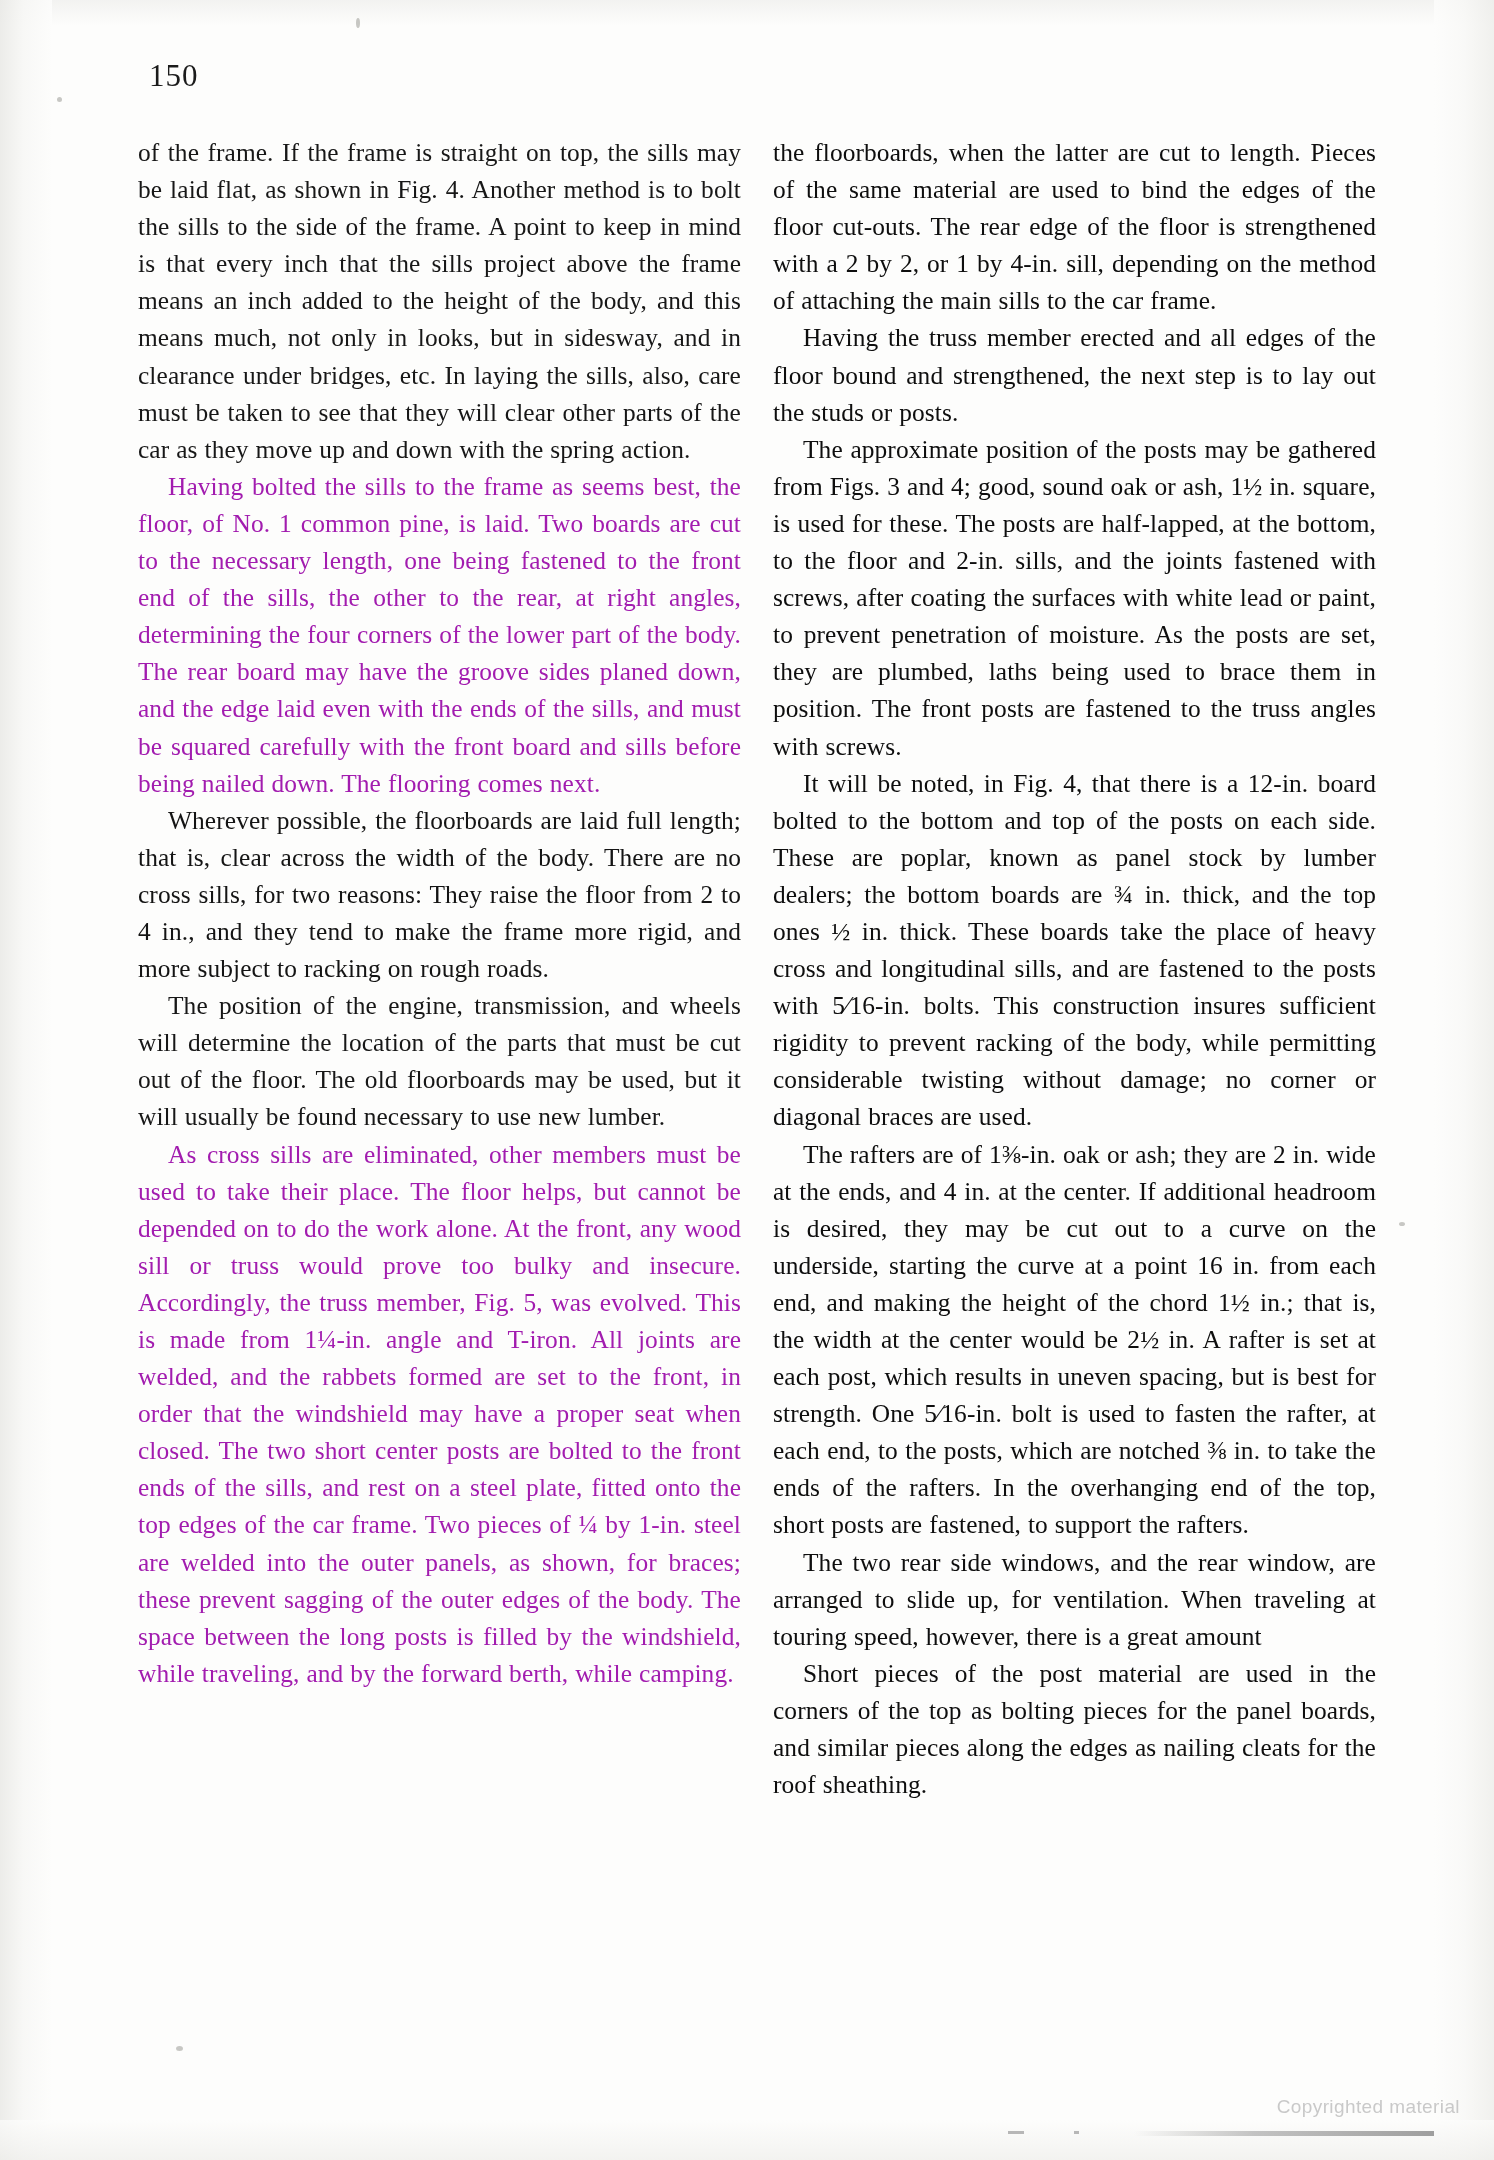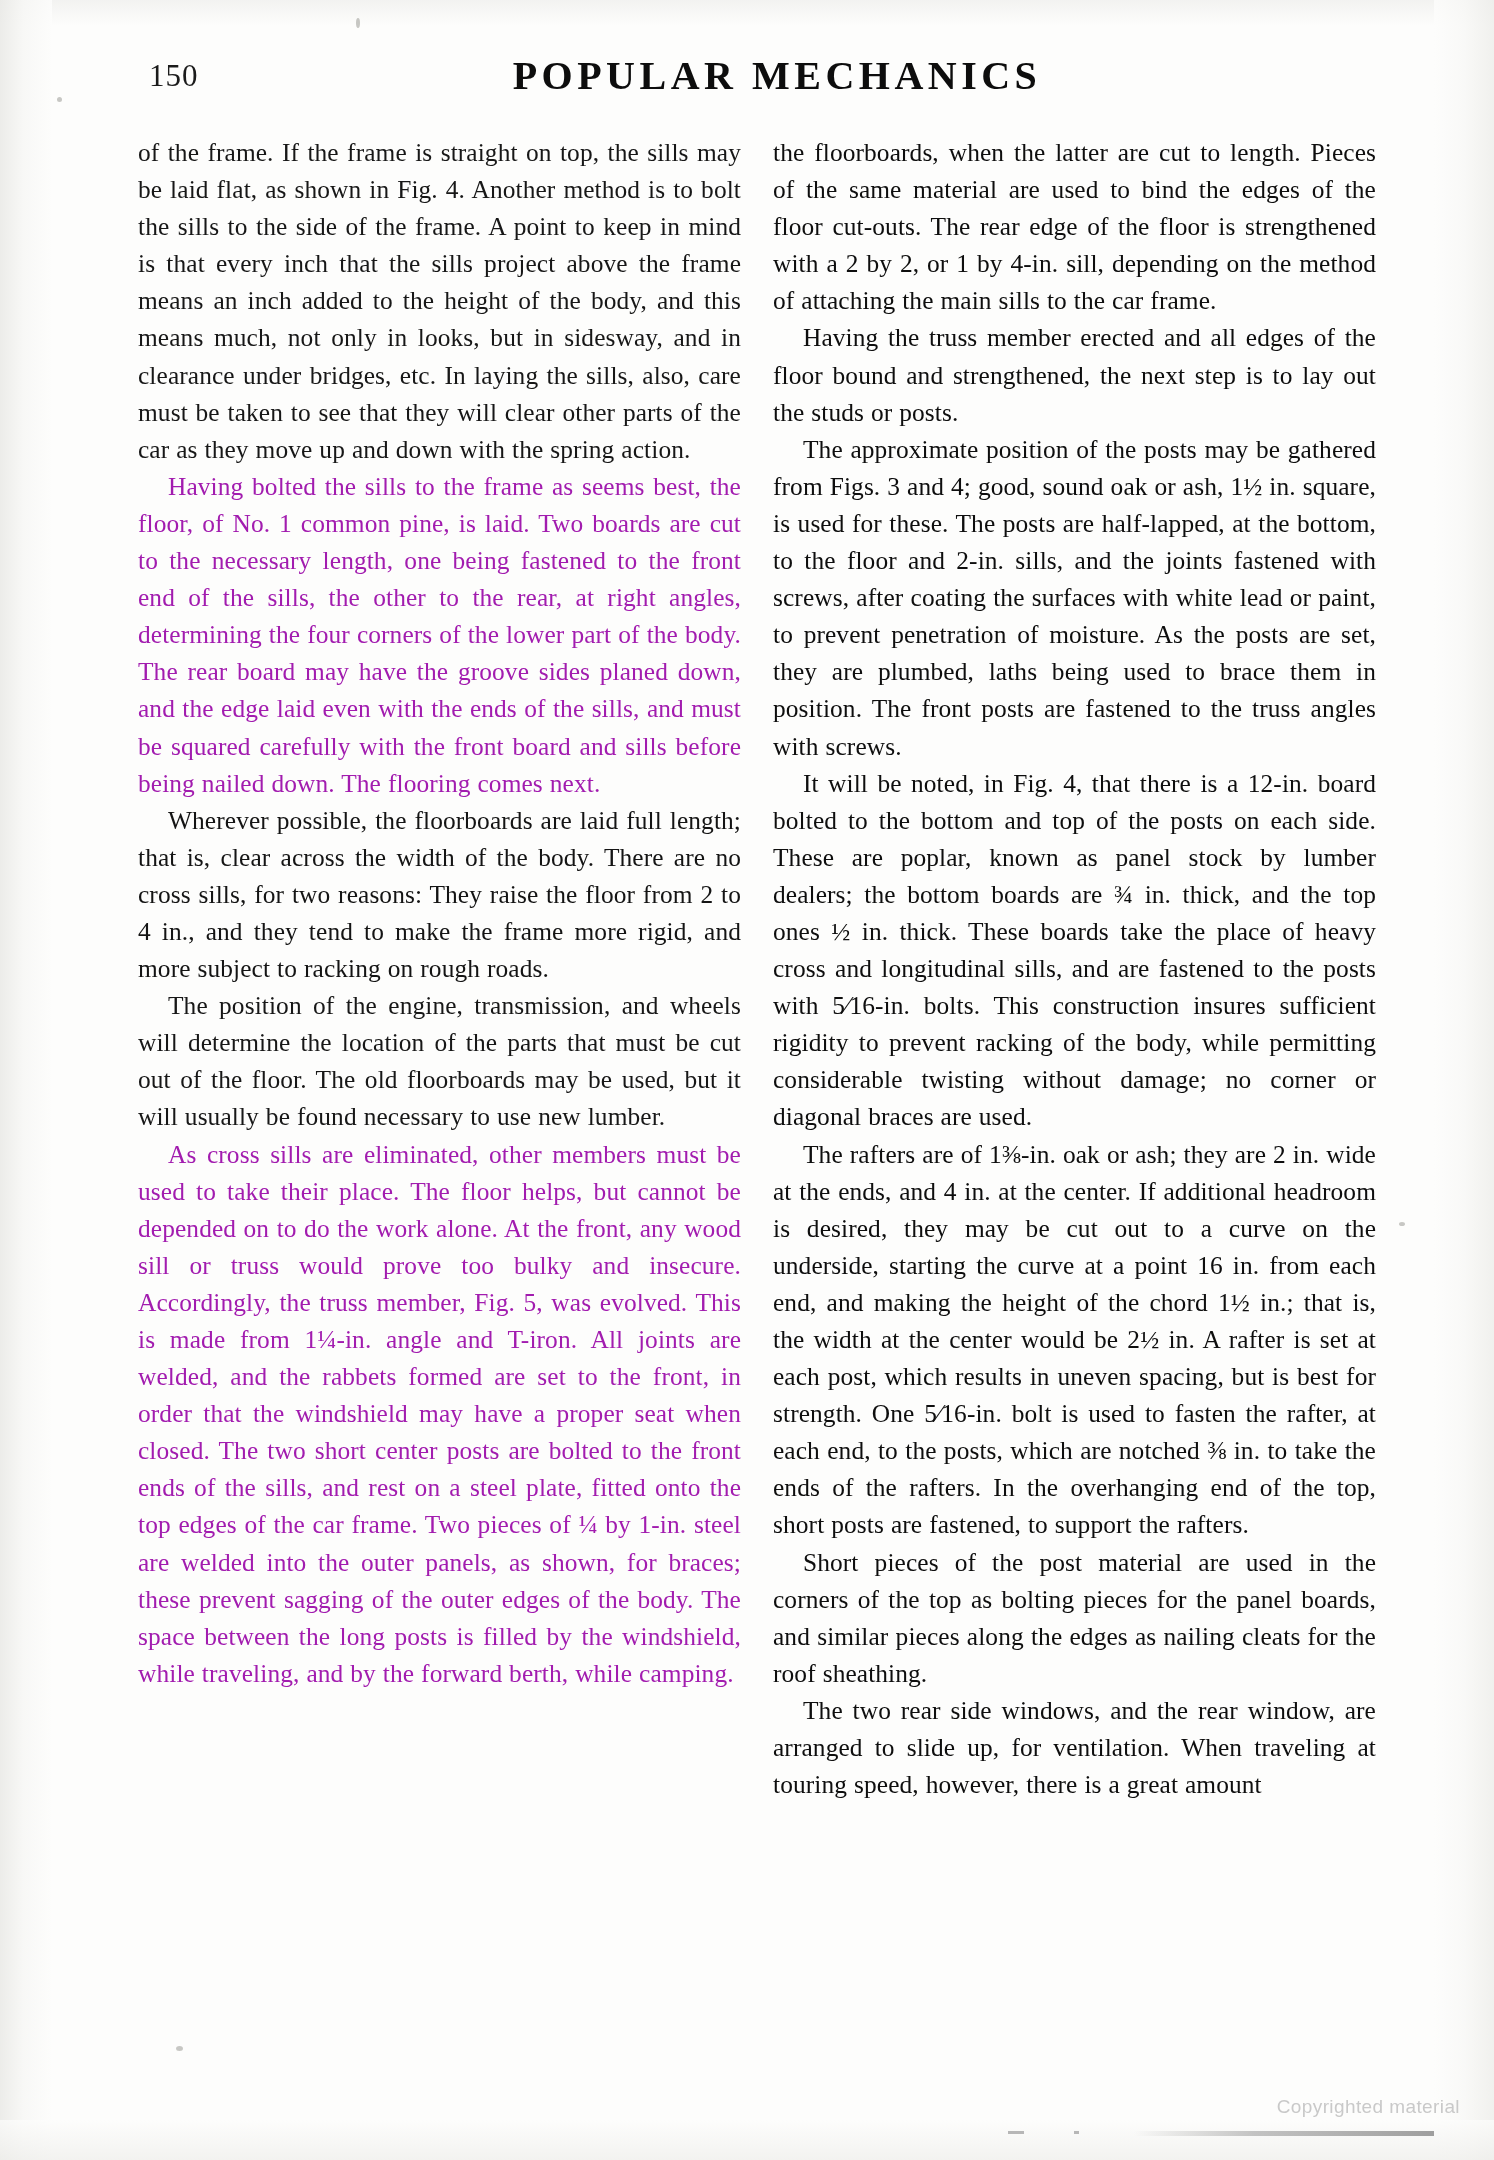--- a/index.html
+++ b/index.html
@@ -163,39 +163,38 @@
   <div class="scan-edge-right"></div>
   <div class="scan-edge-bottom"></div>
 
   <div class="speck" style="left:57px;top:97px;width:5px;height:5px;"></div>
   <div class="speck" style="left:356px;top:18px;width:4px;height:10px;"></div>
   <div class="speck" style="left:1399px;top:1222px;width:6px;height:4px;"></div>
   <div class="speck" style="left:176px;top:2046px;width:7px;height:5px;"></div>
 
   <div class="header-row">
     <div class="folio">150</div>
-    <div class="running-head">POPULAR MECHANICS</div>
   </div>
 
   <div class="columns">
     <div class="col left">
       <p class="first">of the frame. If the frame is straight on top, the sills may be laid flat, as shown in Fig. 4. Another method is to bolt the sills to the side of the frame. A point to keep in mind is that every inch that the sills project above the frame means an inch added to the height of the body, and this means much, not only in looks, but in sidesway, and in clearance under bridges, etc. In laying the sills, also, care must be taken to see that they will clear other parts of the car as they move up and down with the spring action.</p>
       <p>Having bolted the sills to the frame as seems best, the floor, of No. 1 common pine, is laid. Two boards are cut to the necessary length, one being fastened to the front end of the sills, the other to the rear, at right angles, determining the four corners of the lower part of the body. The rear board may have the groove sides planed down, and the edge laid even with the ends of the sills, and must be squared carefully with the front board and sills before being nailed down. The flooring comes next.</p>
       <p>Wherever possible, the floorboards are laid full length; that is, clear across the width of the body. There are no cross sills, for two reasons: They raise the floor from 2 to 4 in., and they tend to make the frame more rigid, and more subject to racking on rough roads.</p>
       <p>The position of the engine, transmission, and wheels will determine the location of the parts that must be cut out of the floor. The old floorboards may be used, but it will usually be found necessary to use new lumber.</p>
       <p>As cross sills are eliminated, other members must be used to take their place. The floor helps, but cannot be depended on to do the work alone. At the front, any wood sill or truss would prove too bulky and insecure. Accordingly, the truss member, Fig. 5, was evolved. This is made from 1¼-in. angle and T-iron. All joints are welded, and the rabbets formed are set to the front, in order that the windshield may have a proper seat when closed. The two short center posts are bolted to the front ends of the sills, and rest on a steel plate, fitted onto the top edges of the car frame. Two pieces of ¼ by 1-in. steel are welded into the outer panels, as shown, for braces; these prevent sagging of the outer edges of the body. The space between the long posts is filled by the windshield, while traveling, and by the forward berth, while camping.</p>
     </div>
     <div class="col right">
       <p class="first">the floorboards, when the latter are cut to length. Pieces of the same material are used to bind the edges of the floor cut-outs. The rear edge of the floor is strengthened with a 2 by 2, or 1 by 4-in. sill, depending on the method of attaching the main sills to the car frame.</p>
       <p>Having the truss member erected and all edges of the floor bound and strengthened, the next step is to lay out the studs or posts.</p>
       <p>The approximate position of the posts may be gathered from Figs. 3 and 4; good, sound oak or ash, 1½ in. square, is used for these. The posts are half-lapped, at the bottom, to the floor and 2-in. sills, and the joints fastened with screws, after coating the surfaces with white lead or paint, to prevent penetration of moisture. As the posts are set, they are plumbed, laths being used to brace them in position. The front posts are fastened to the truss angles with screws.</p>
       <p>It will be noted, in Fig. 4, that there is a 12-in. board bolted to the bottom and top of the posts on each side. These are poplar, known as panel stock by lumber dealers; the bottom boards are ¾ in. thick, and the top ones ½ in. thick. These boards take the place of heavy cross and longitudinal sills, and are fastened to the posts with 5⁄16-in. bolts. This construction insures sufficient rigidity to prevent racking of the body, while permitting considerable twisting without damage; no corner or diagonal braces are used.</p>
       <p>The rafters are of 1⅜-in. oak or ash; they are 2 in. wide at the ends, and 4 in. at the center. If additional headroom is desired, they may be cut out to a curve on the underside, starting the curve at a point 16 in. from each end, and making the height of the chord 1½ in.; that is, the width at the center would be 2½ in. A rafter is set at each post, which results in uneven spacing, but is best for strength. One 5⁄16-in. bolt is used to fasten the rafter, at each end, to the posts, which are notched ⅜ in. to take the ends of the rafters. In the overhanging end of the top, short posts are fastened, to support the rafters.</p>
+      <p>The two rear side windows, and the rear window, are arranged to slide up, for ventilation. When traveling at touring speed, however, there is a great amount</p>
       <p>Short pieces of the post material are used in the corners of the top as bolting pieces for the panel boards, and similar pieces along the edges as nailing cleats for the roof sheathing.</p>
-      <p>The two rear side windows, and the rear window, are arranged to slide up, for ventilation. When traveling at touring speed, however, there is a great amount</p>
     </div>
   </div>
 
   <div class="watermark">Copyrighted material</div>
   <div class="bottom-smudge"></div>
   <div class="bottom-dash" style="right:470px;"></div>
   <div class="bottom-dash" style="right:415px;width:5px;"></div>
 </div>
 
 </body></html>

